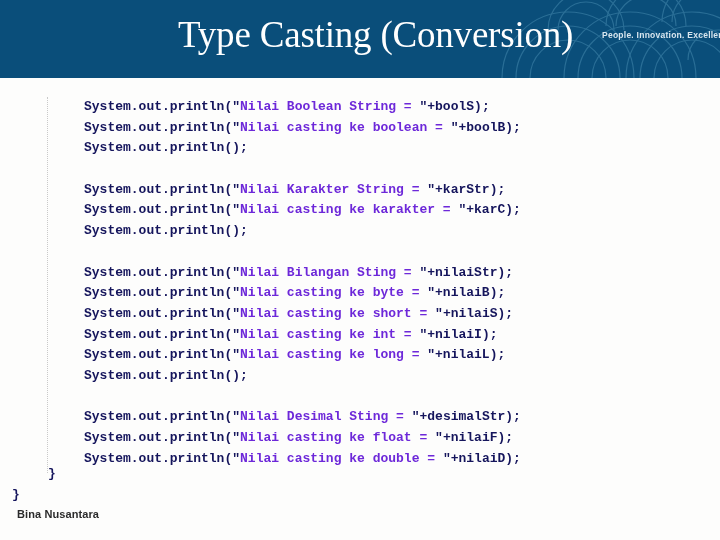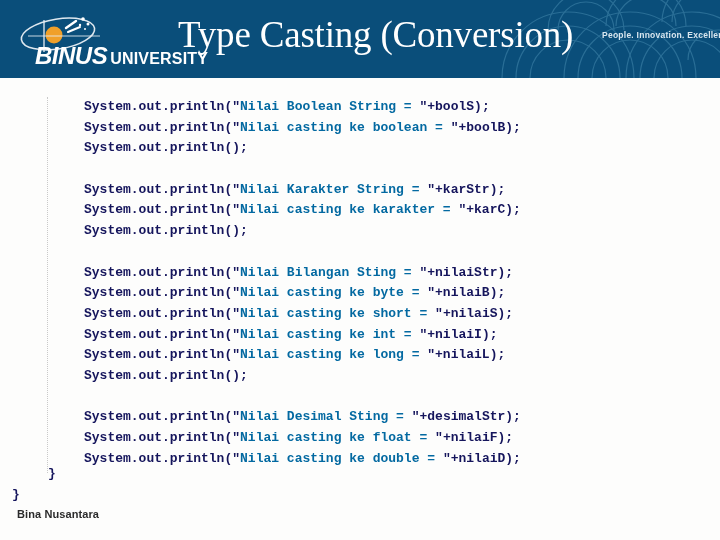--- a/index.html
+++ b/index.html
@@ -111,21 +111,21 @@
     top: 19px;
     font-family: "Liberation Mono", "DejaVu Sans Mono", monospace;
     font-size: 13px;
     line-height: 20.7px;
     color: #15155c;
     white-space: pre;
     font-weight: bold;
   }
   .code-line { height: 20.7px; white-space: pre; }
   .code-line.blank { height: 20.7px; }
-  .str { color: #0369a1; font-weight: bold; }
+  .str { color: #6d28d9; font-weight: bold; }
 
   .brace {
     position: absolute;
     font-family: "Liberation Mono", "DejaVu Sans Mono", monospace;
     font-size: 13px;
     font-weight: bold;
     color: #15155c;
   }
   #brace-inner { left: 48px; top: 388px; }
   #brace-outer { left: 12px; top: 409px; }
@@ -159,37 +159,20 @@
       <path d="M 138 30 A 28 28 0 0 1 194 30"></path>
       <path d="M 128 30 A 38 38 0 0 1 204 30"></path>
       <path d="M 196 26 A 30 30 0 0 1 256 26"></path>
       <path d="M 186 26 A 40 40 0 0 1 266 26"></path>
       <path d="M 252 22 A 32 32 0 0 1 316 22"></path>
       <path d="M 242 22 A 42 42 0 0 1 326 22"></path>
       <path d="M 268 60 A 30 30 0 0 1 328 60"></path>
     </g>
   </svg>
 
-  <div id="logo">
-    <svg id="logo-mark" viewBox="0 0 100 48" aria-hidden="true">
-      <ellipse cx="44" cy="22" rx="37" ry="15" fill="none" stroke="#dfe8ef" stroke-width="1.6" transform="rotate(-9 44 22)"></ellipse>
-      <circle cx="40" cy="23" r="8.5" fill="#f0a02a"></circle>
-      <path d="M 30 8 L 30 40" stroke="#e8eef4" stroke-width="1.3"></path>
-      <path d="M 14 24 L 86 24" stroke="#e8eef4" stroke-width="1.1" opacity="0.85"></path>
-      <path d="M 52 16 L 62 9" stroke="#ffffff" stroke-width="2.4" stroke-linecap="round"></path>
-      <path d="M 54 20 L 66 15" stroke="#ffffff" stroke-width="2" stroke-linecap="round"></path>
-      <circle cx="69" cy="7" r="1.8" fill="#ffffff"></circle>
-      <circle cx="74" cy="12" r="1.5" fill="#ffffff"></circle>
-      <circle cx="66" cy="13" r="1.2" fill="#ffffff"></circle>
-      <circle cx="71" cy="17" r="1" fill="#ffffff"></circle>
-    </svg>
-    <div id="logo-text">
-      <span id="logo-binus">BINUS</span><span id="logo-university">UNIVERSITY</span>
-    </div>
-  </div>
 
   <div id="header-title">Type Casting (Conversion)</div>
   <div id="header-tagline">People. Innovation. Excellence.</div>
 </div>
 
 <div id="slide-body">
   <div id="indent-guide"></div>
 
   <div id="code-block"><div class="code-line"><span>System.out.println("</span><span class="str">Nilai Boolean String = </span><span>"+boolS);</span></div><div class="code-line"><span>System.out.println("</span><span class="str">Nilai casting ke boolean = </span><span>"+boolB);</span></div><div class="code-line"><span>System.out.println();</span></div><div class="code-line blank">&nbsp;</div><div class="code-line"><span>System.out.println("</span><span class="str">Nilai Karakter String = </span><span>"+karStr);</span></div><div class="code-line"><span>System.out.println("</span><span class="str">Nilai casting ke karakter = </span><span>"+karC);</span></div><div class="code-line"><span>System.out.println();</span></div><div class="code-line blank">&nbsp;</div><div class="code-line"><span>System.out.println("</span><span class="str">Nilai Bilangan Sting = </span><span>"+nilaiStr);</span></div><div class="code-line"><span>System.out.println("</span><span class="str">Nilai casting ke byte = </span><span>"+nilaiB);</span></div><div class="code-line"><span>System.out.println("</span><span class="str">Nilai casting ke short = </span><span>"+nilaiS);</span></div><div class="code-line"><span>System.out.println("</span><span class="str">Nilai casting ke int = </span><span>"+nilaiI);</span></div><div class="code-line"><span>System.out.println("</span><span class="str">Nilai casting ke long = </span><span>"+nilaiL);</span></div><div class="code-line"><span>System.out.println();</span></div><div class="code-line blank">&nbsp;</div><div class="code-line"><span>System.out.println("</span><span class="str">Nilai Desimal Sting = </span><span>"+desimalStr);</span></div><div class="code-line"><span>System.out.println("</span><span class="str">Nilai casting ke float = </span><span>"+nilaiF);</span></div><div class="code-line"><span>System.out.println("</span><span class="str">Nilai casting ke double = </span><span>"+nilaiD);</span></div></div>
 

